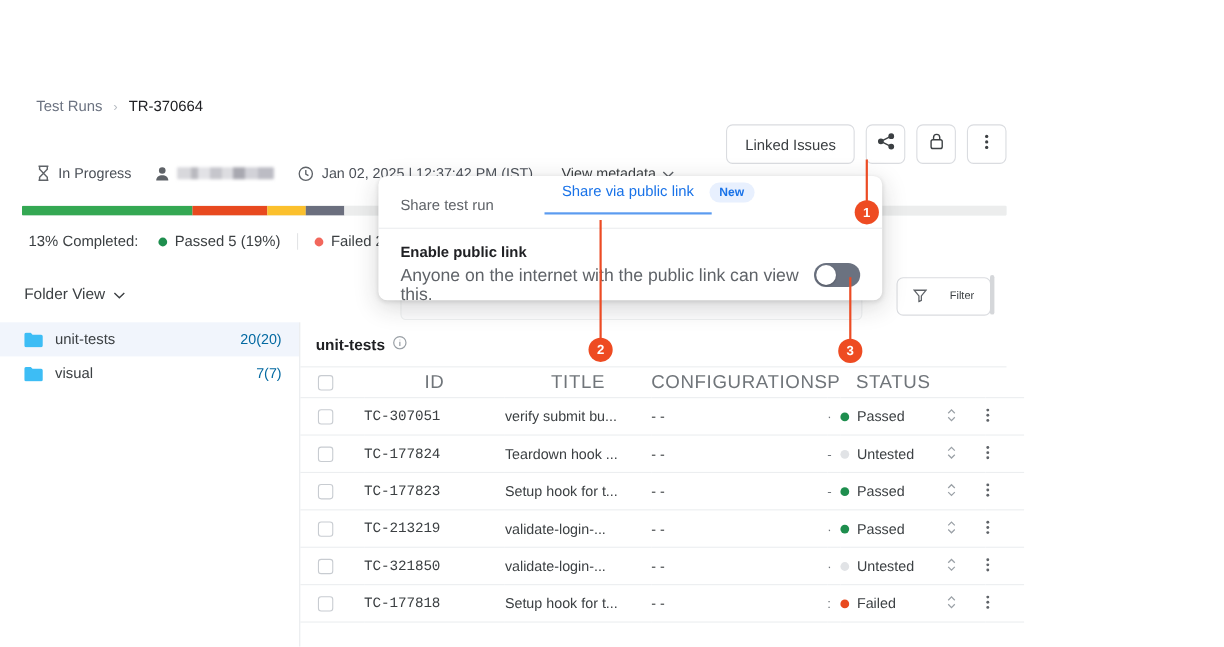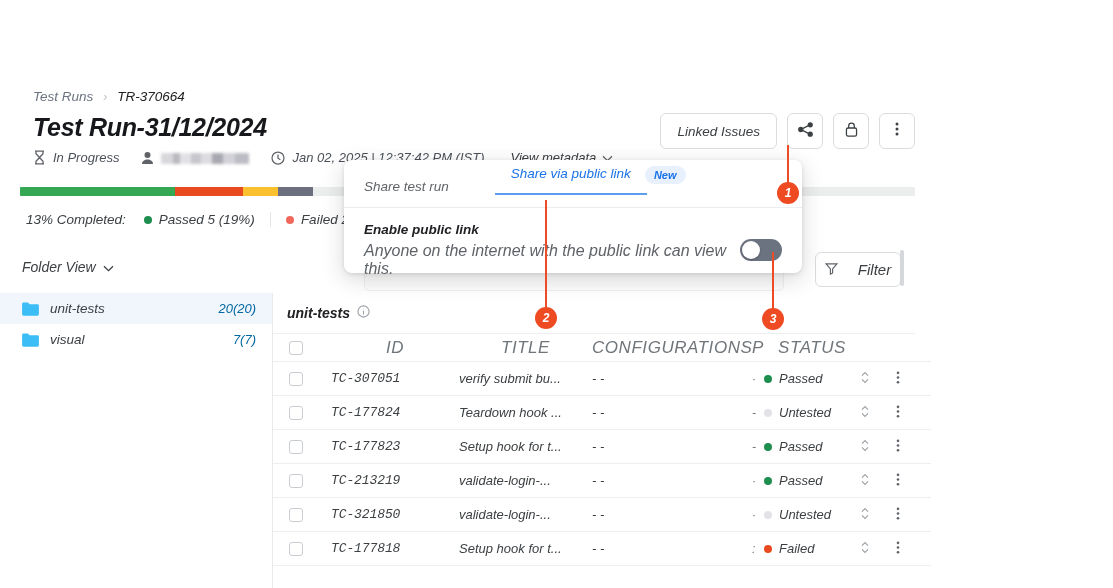--- a/index.html
+++ b/index.html
@@ -7,21 +7,20 @@
     width: 1113px; height: 588px;
     background: #ffffff;
     font-family: "Liberation Sans", sans-serif;
     -webkit-font-smoothing: antialiased;
     overflow: hidden;
   }
   #app {
     position: relative;
     width: 1113px; height: 496px;
     background: #ffffff;
-    font-style: italic;
   }
 
   
   .breadcrumb {
     position: absolute; left: 33px; top: 89px;
     display: flex; align-items: center; gap: 10px;
     font-size: 13.5px;
   }
   .crumb-link { color: #6b7280; }
   .crumb-sep { color: #b6bbc2; font-size: 12px; }
@@ -30,21 +29,21 @@
   
   .page-title {
     position: absolute; left: 33px; top: 113px;
     font-size: 25px; font-weight: bold; color: #16181c;
     letter-spacing: -0.3px;
   }
 
   
   .meta-row {
     position: absolute; left: 33px; top: 150px;
-    display: flex; align-items: flex-end;
+    display: flex; align-items: center;
     font-size: 13px; color: #4b5058;
     white-space: nowrap;
   }
   .meta-item { display: flex; align-items: center; gap: 7px; margin-right: 22px; }
   .meta-item svg { display: block; }
   .meta-redacted {
     width: 88px; height: 11px;
     background: linear-gradient(90deg,#d8d8dc 0 14%, #b9b9bf 14% 22%, #e2e2e6 22% 34%,
                 #c6c6cc 34% 46%, #dddde1 46% 58%, #a8a8b0 58% 70%, #d2d2d8 70% 84%, #bcbcc4 84% 100%);
     filter: blur(1.6px);
@@ -94,21 +93,21 @@
   .folder-view {
     position: absolute; left: 22px; top: 259px;
     display: flex; align-items: center; gap: 7px;
     font-size: 14px; color: #3c4043; cursor: pointer;
   }
   .filter-btn {
     position: absolute; left: 815px; top: 252px;
     width: 84px; height: 33px;
     border: 1px solid #dadce0; border-radius: 6px; background: #fff;
     display: flex; align-items: center; justify-content: center; gap: 20px;
-    font-size: 15px; color: #3c4043; cursor: pointer;
+    font-size: 10px; color: #3c4043; cursor: pointer;
   }
 
   
   .sidebar { position: absolute; left: 0px; top: 293px; width: 272px; height: 295px; background: #fff; }
   .folder-row {
     display: flex; align-items: center;
     height: 31px; padding: 0 16px 0 22px;
     font-size: 13.5px; color: #3c4043; cursor: pointer;
   }
   .folder-row.active { background: #f1f5fc; }
@@ -223,21 +222,20 @@
 <body>
 
 <div id="app">
 
   <div class="breadcrumb">
     <span class="crumb-link">Test Runs</span>
     <span class="crumb-sep">›</span>
     <span class="crumb-current">TR-370664</span>
   </div>
 
-  <div class="page-title">Test Run-31/12/2024</div>
 
   <div class="meta-row">
     <div class="meta-item">
       <span>
         <svg width="13" height="15" viewBox="0 0 13 15" fill="none" stroke="#5f6368" stroke-width="1.3">
           <path d="M2 1.2h9M2 13.8h9M3 1.2v2.6L6.5 7.5 10 3.8V1.2M3 13.8v-2.6L6.5 7.5 10 11.2v2.6"></path>
         </svg>
       </span>
       <span>In Progress</span>
     </div>

